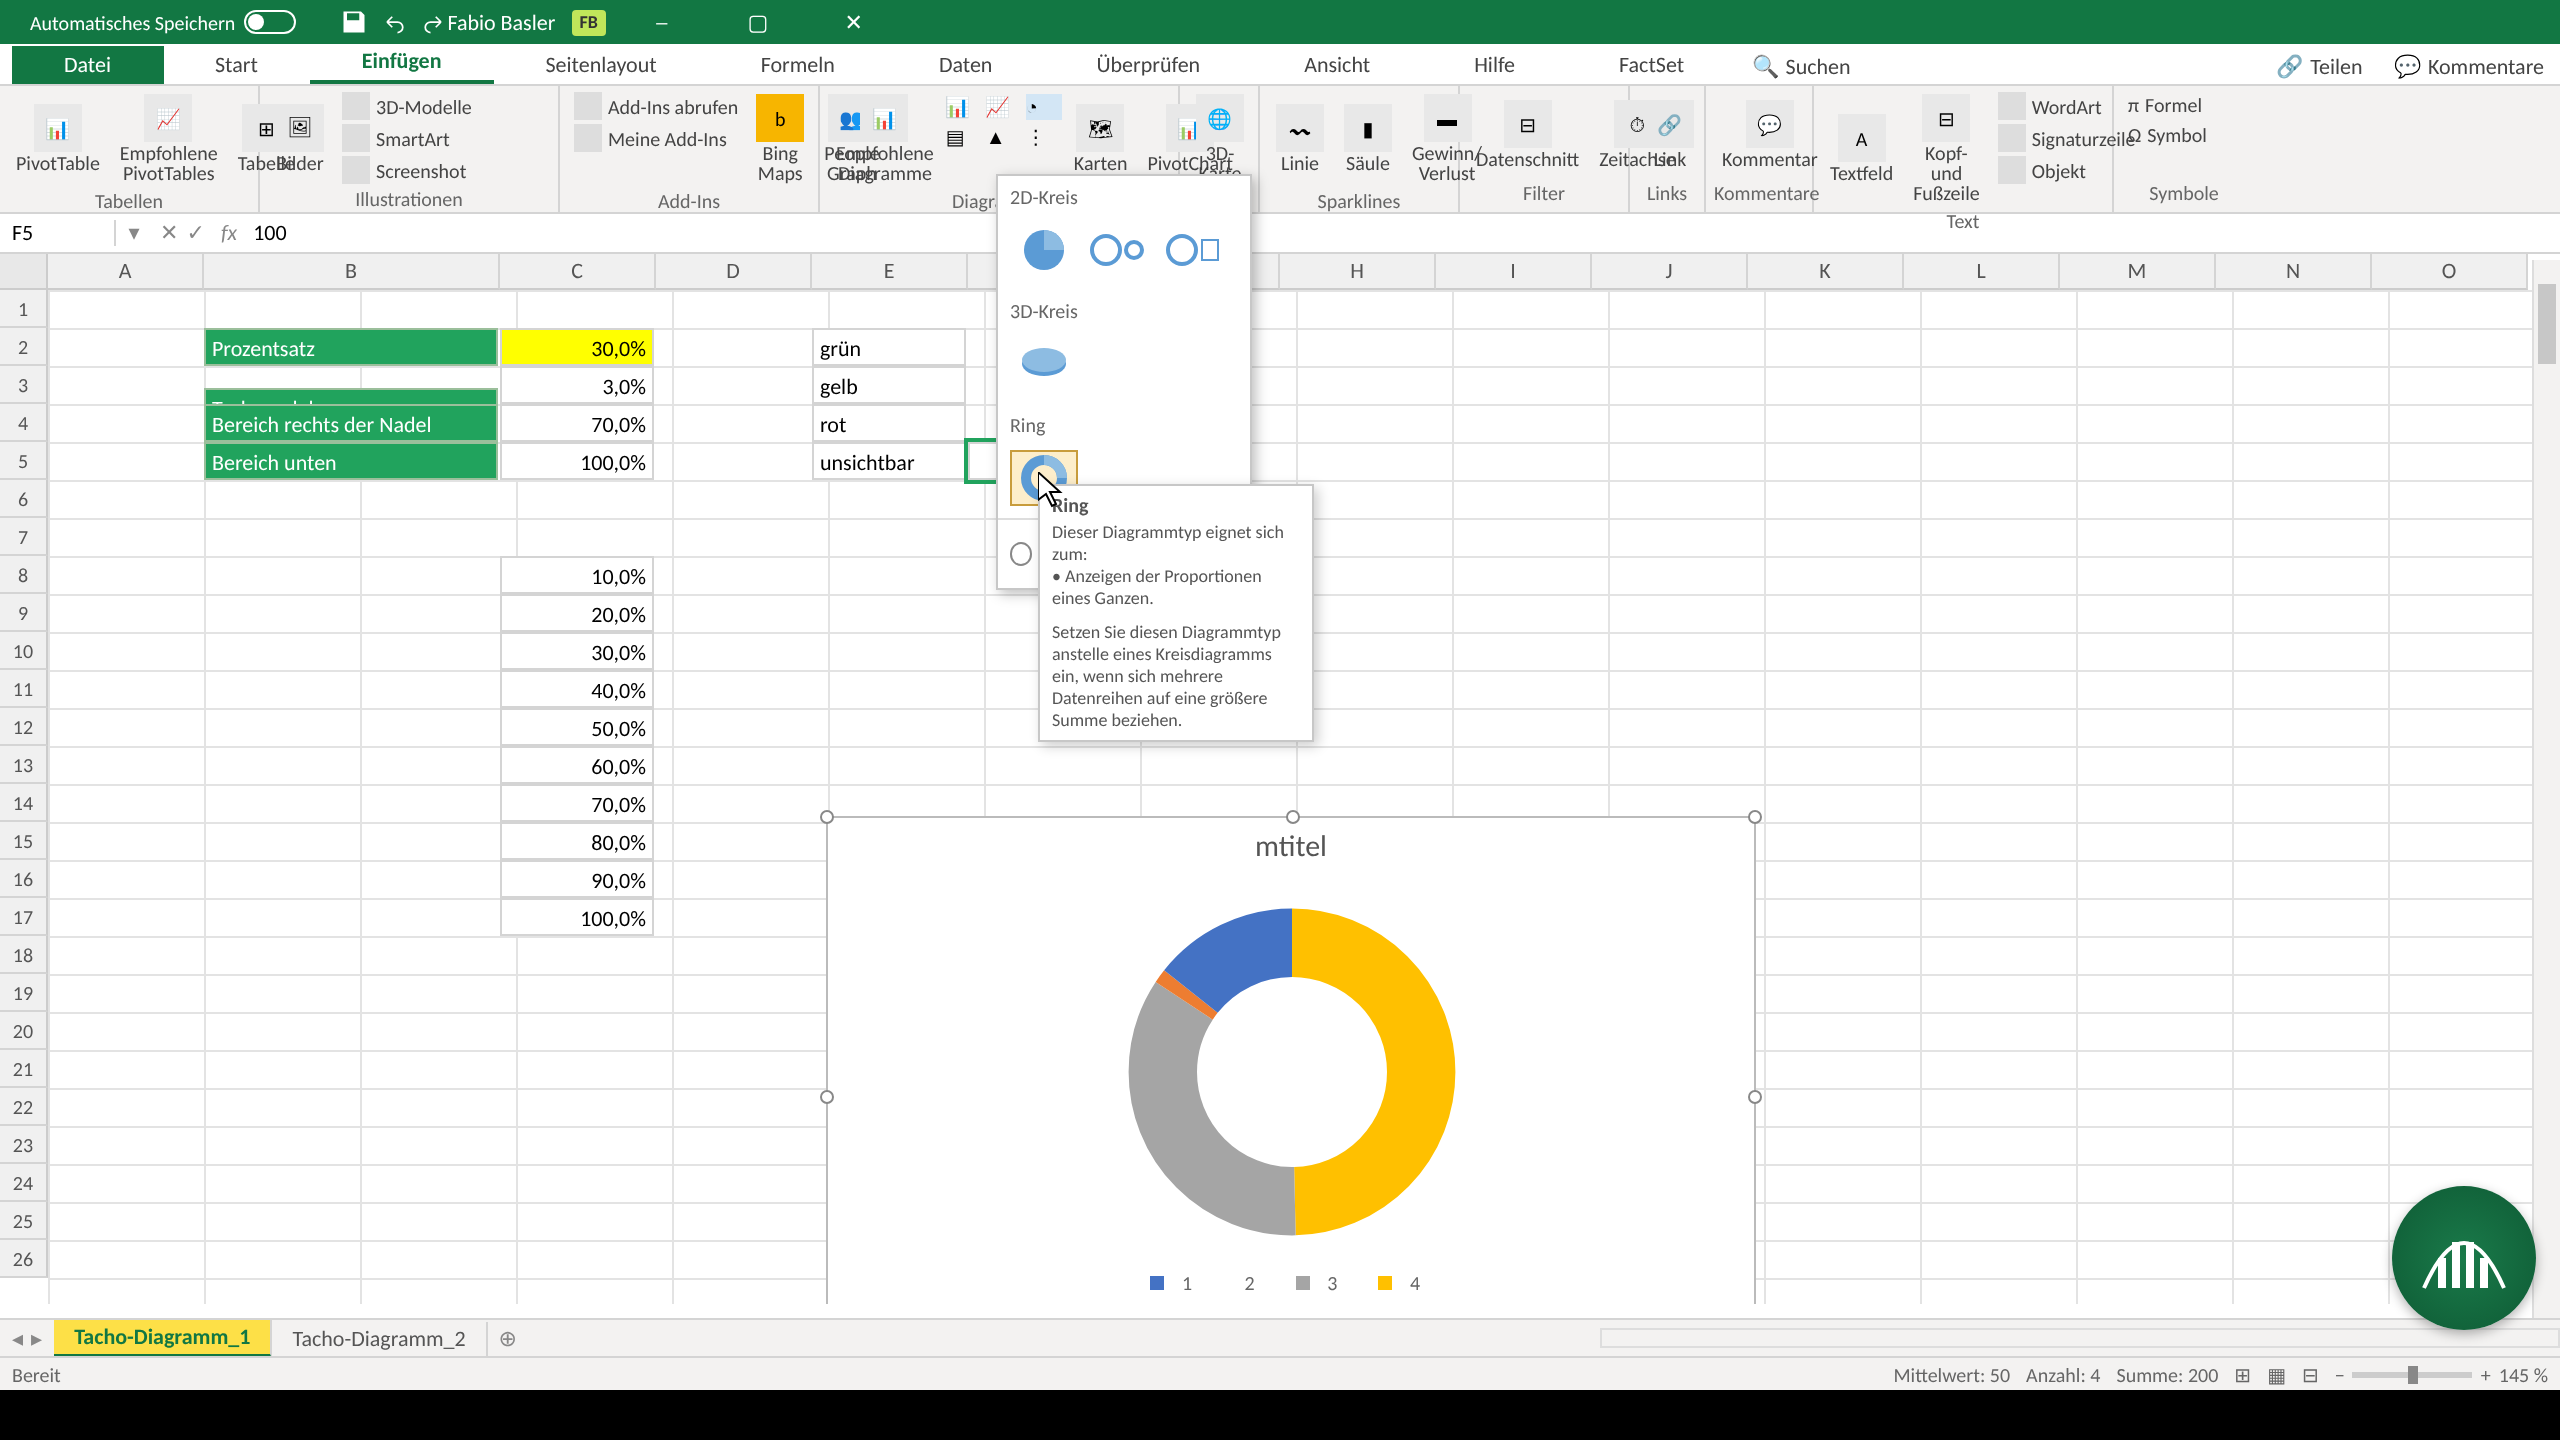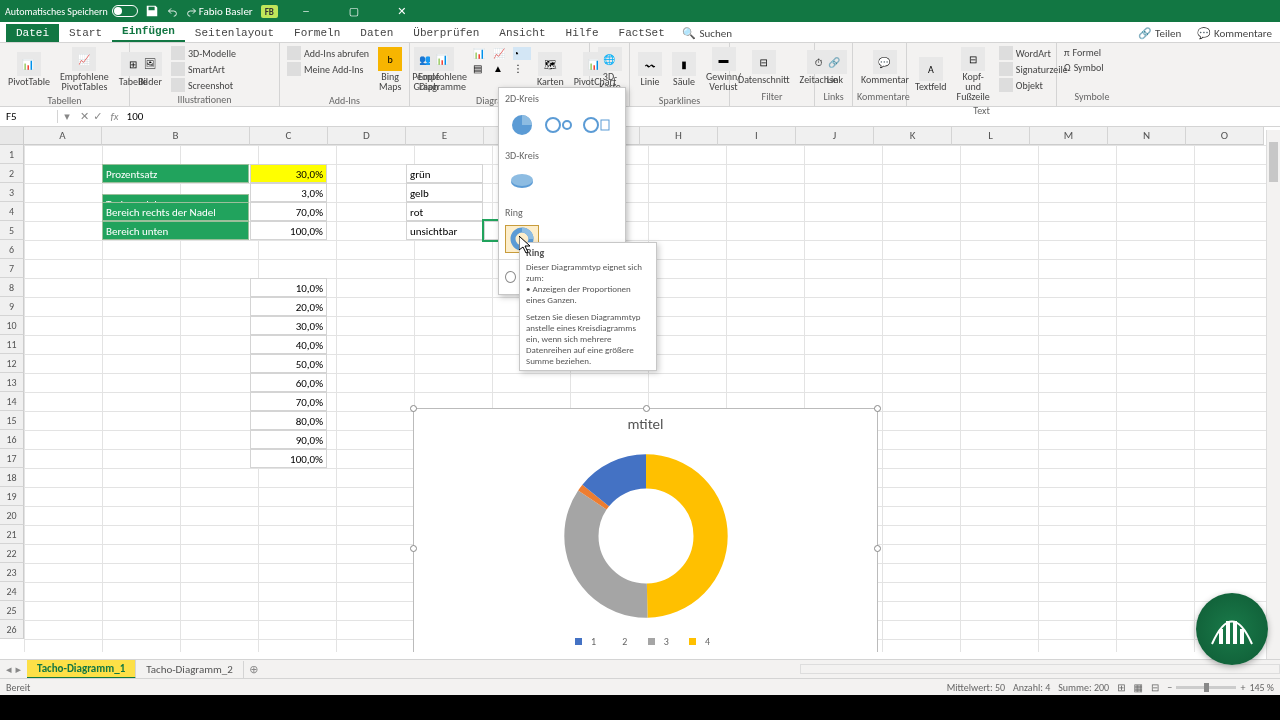--- a/index.html
+++ b/index.html
@@ -1,34 +1,34 @@
 <!DOCTYPE html>
 <html><head>
 <meta charset="utf-8">
 <style>
 * { margin:0; padding:0; box-sizing:border-box; font-family:"Segoe UI",Calibri,sans-serif; }
 body { background:#000; width:1280px; height:720px; overflow:hidden; position:relative; }
 .app { background:#fff; width:1280px; height:695px; position:relative; }
 
 
 .titlebar { height:22px; background:#127743; display:flex; align-items:center; color:#fff; font-size:11px; }
-.titlebar .left { display:flex; align-items:center; padding-left:5px; gap:1px; }
+.titlebar .left { display:flex; align-items:center; padding-left:15px; gap:16px; }
 .autosave { display:flex; align-items:center; gap:4px; font-size:10px; }
 .toggle { width:26px; height:12px; border:1px solid #fff; border-radius:6px; position:relative; }
 .toggle::after { content:""; width:8px; height:8px; background:#fff; border-radius:50%; position:absolute; left:1px; top:1px; }
 .titlebar .qat { margin-left:6px; display:flex; gap:6px; }
 .qat .ic { width:14px; height:14px; }
 .titlebar .center { flex:1; text-align:center; font-size:11px; }
 .titlebar .right { display:flex; align-items:center; gap:8px; padding-right:4px; font-size:11px; }
 .badge { background:#c0e65a; color:#333; padding:1px 4px; border-radius:2px; font-size:9px; font-weight:bold; }
 .winbtn { width:40px; height:22px; display:flex; align-items:center; justify-content:center; color:#fff; }
 
 
 .tabs { height:21px; display:flex; align-items:end; font-size:11px; padding-left:6px; background:#fff; border-bottom:1px solid #d4d4d4; }
-.tab { padding:3px 10px; cursor:pointer; color:#444;font-family:Liberation Mono, monospace; }
+.tab { padding:3px 26px; cursor:pointer; color:#444; }
 .tab.file { background:#127743; color:#fff; }
 .tab.active { border-bottom:2px solid #127743; color:#127743; font-weight:600; }
 .tabs .spacer { flex:1; }
 .tabs .rightbtn { padding:2px 8px; font-size:11px; color:#444; display:flex; align-items:center; gap:3px; }
 
 
 .ribbon { height:64px; background:#f3f2f1; border-bottom:1px solid #d4d4d4; display:flex; font-size:10px; position:relative; }
 .group { border-right:1px solid #d4d4d4; padding:2px 4px; display:flex; flex-direction:column; justify-content:space-between; }
 .group .label { text-align:center; font-size:10px; color:#666; padding-bottom:1px; }
 .group .body { display:flex; gap:2px; flex:1; }

